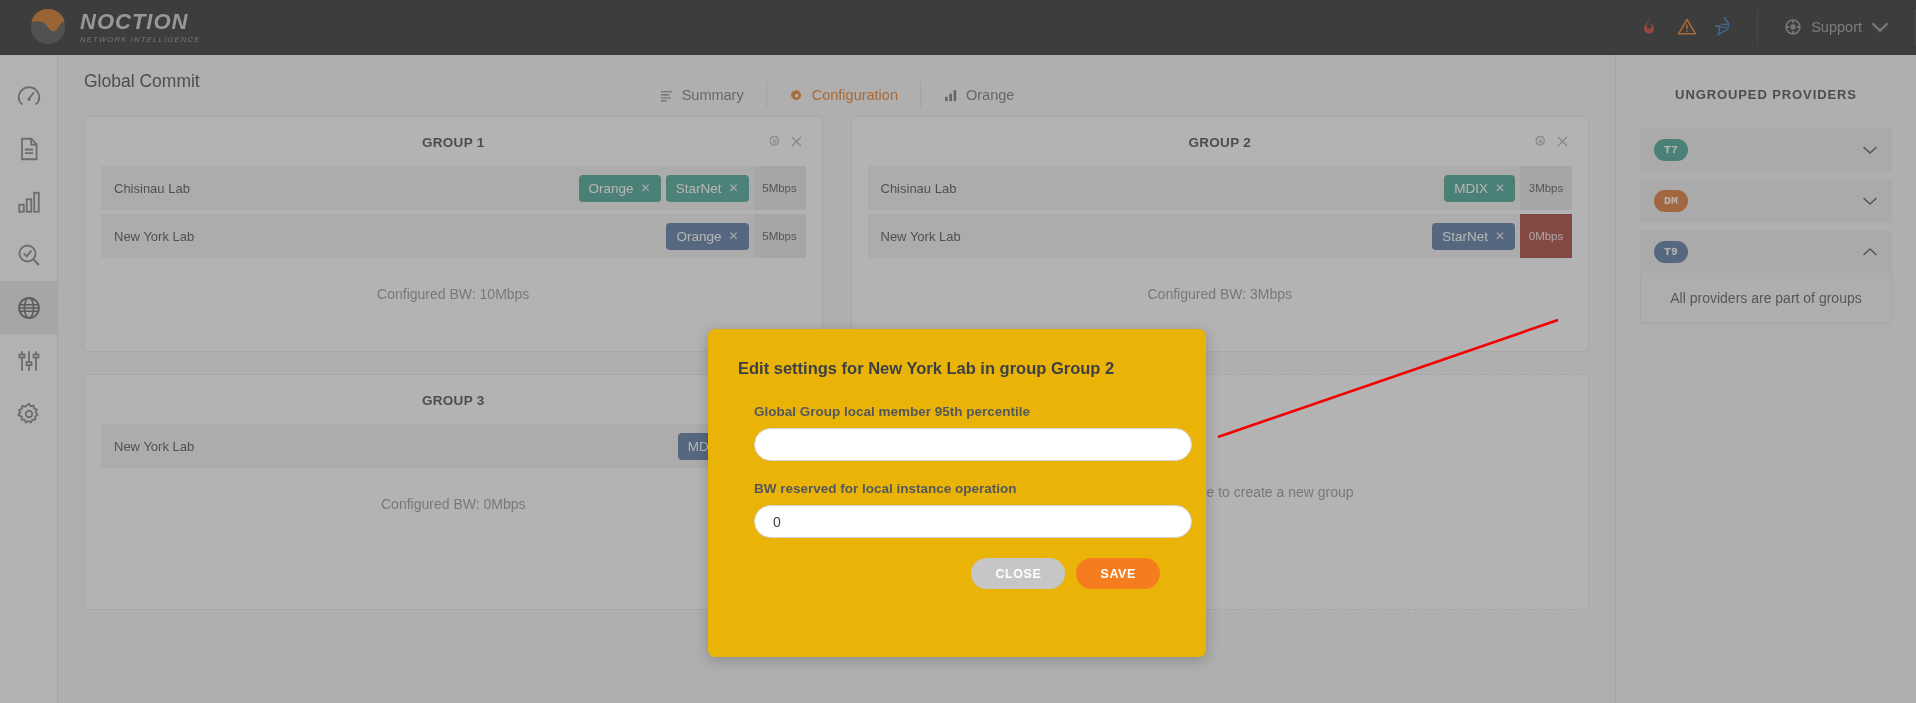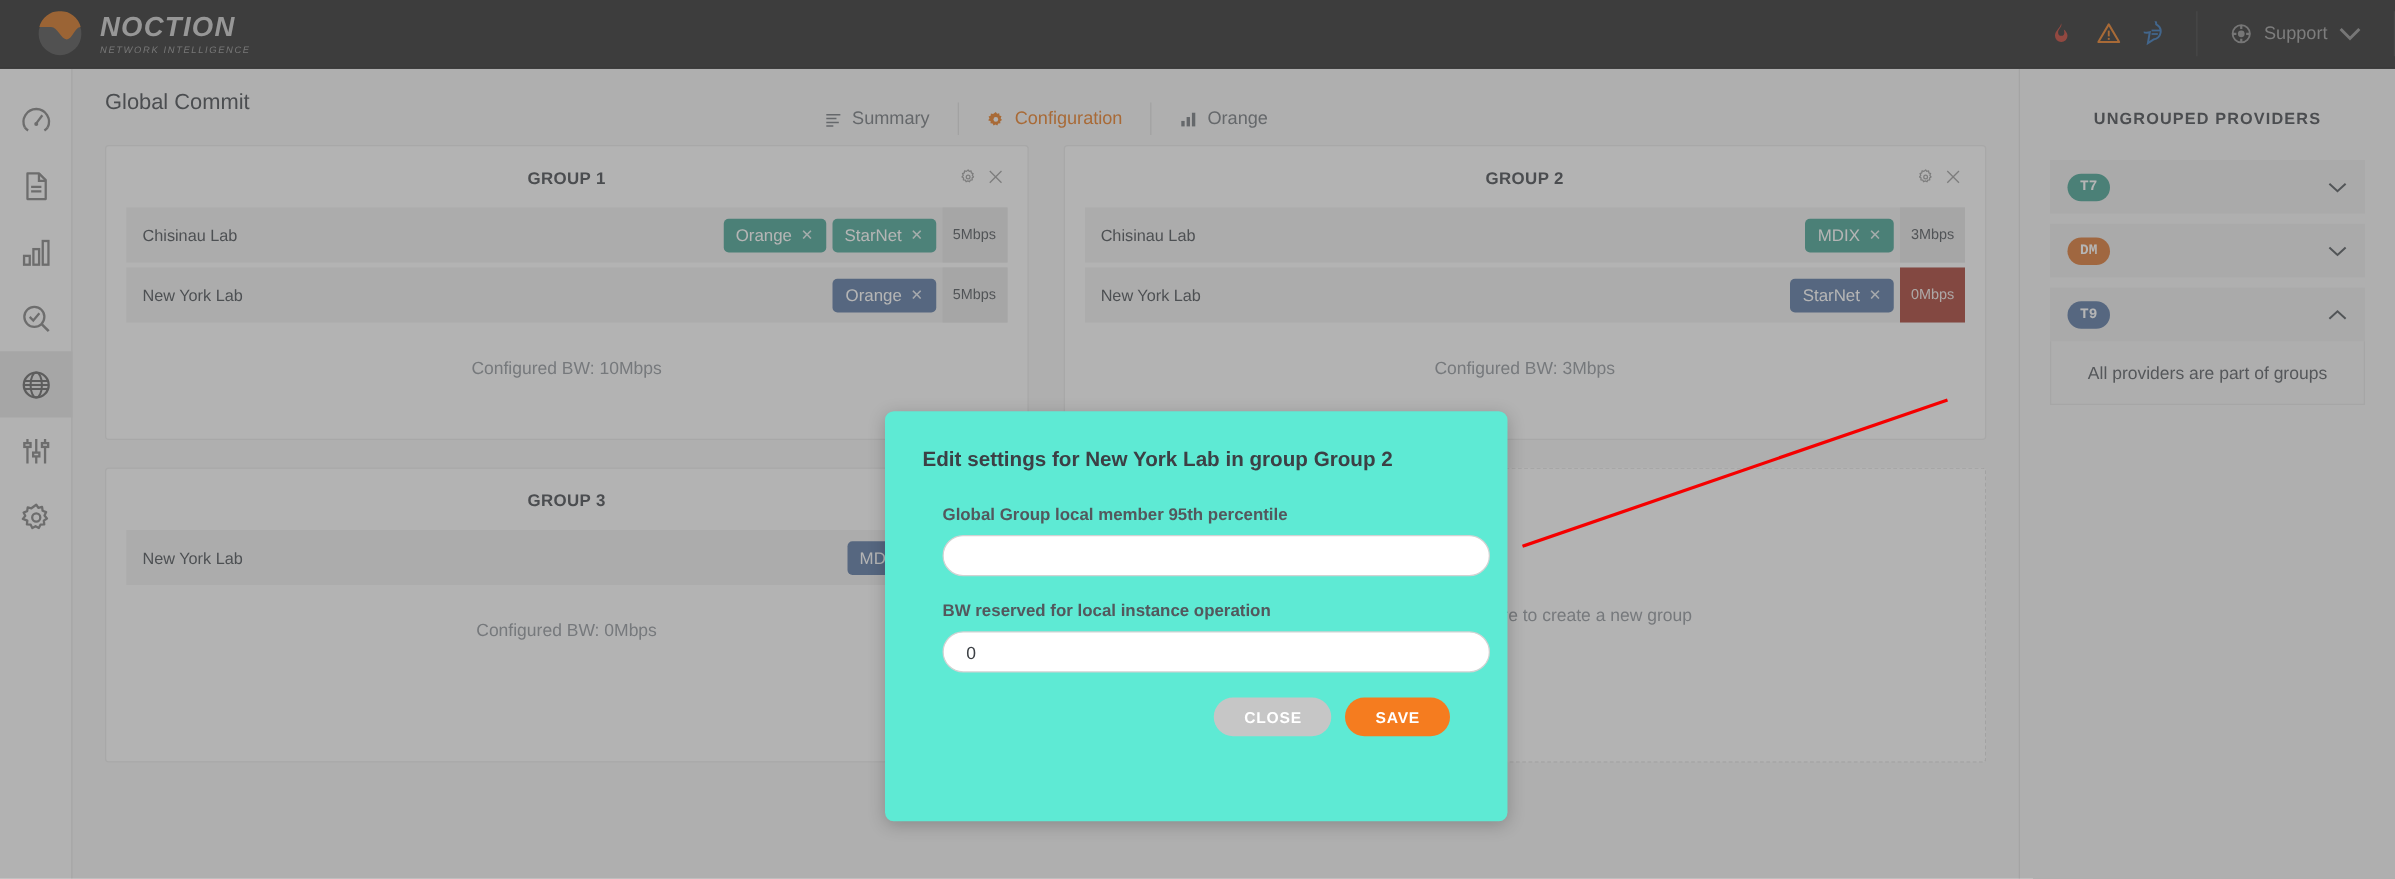--- a/index.html
+++ b/index.html
@@ -162,21 +162,21 @@
     font-size: 14px; color: #50555a;
   }
 
   
   .scrim {
     position: absolute; top: 0; left: 0; width: 1916px; height: 703px;
     background: rgba(90,90,90,0.45); z-index: 70;
   }
   .modal {
     position: absolute; left: 708px; top: 329px; width: 498px; height: 328px;
-    background: #5eead4; border-radius: 7px; z-index: 80;
+    background: #eab308; border-radius: 7px; z-index: 80;
     box-shadow: 0 3px 14px rgba(0,0,0,.22);
     padding: 30px 30px 0 30px;
   }
   .modal-title {
     font-size: 16.5px; font-weight: bold; color: #3c4045; margin-bottom: 26px;
   }
   .field-label {
     font-size: 13.5px; font-weight: bold; color: #53585d;
     margin-left: 16px; margin-bottom: 9px;
   }

